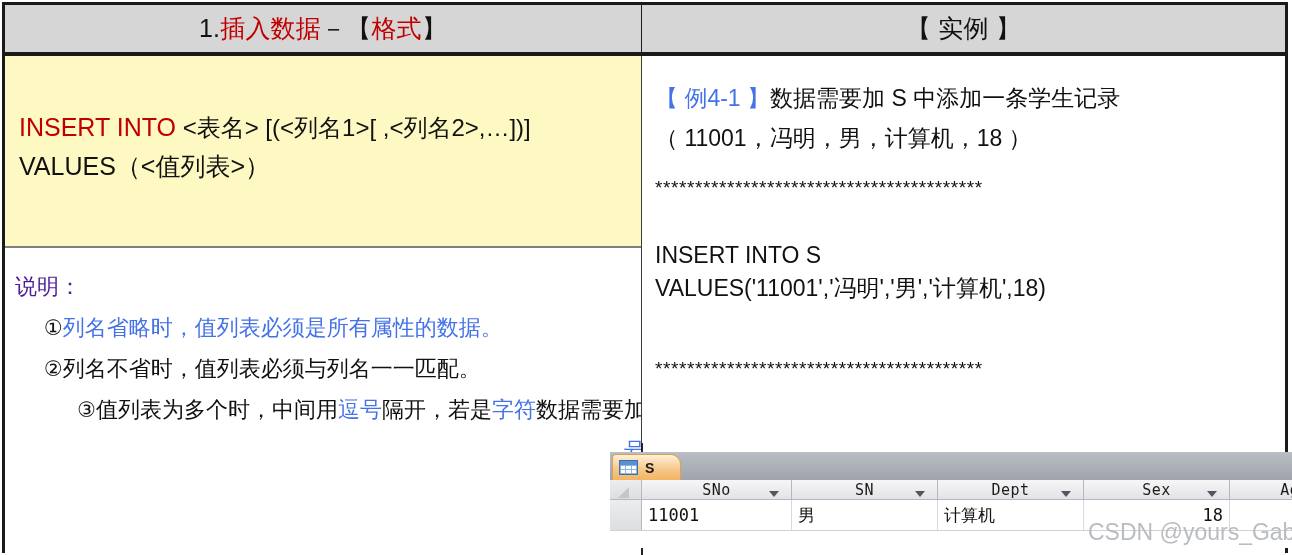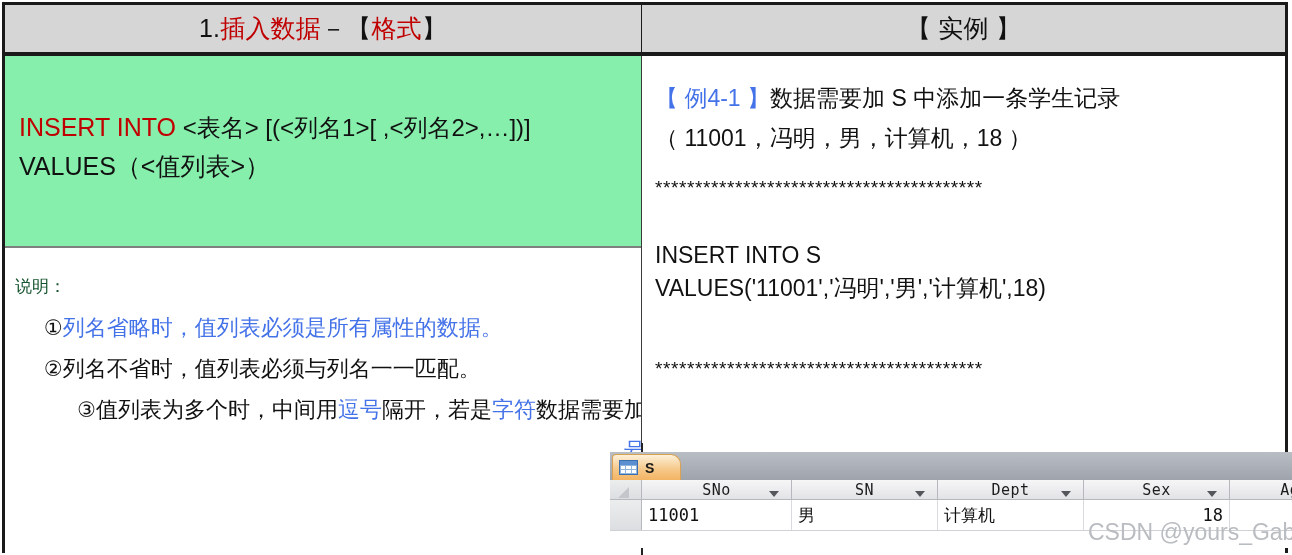--- a/index.html
+++ b/index.html
@@ -49,40 +49,40 @@
 
   
   .left-col {
     border-left: 3px solid #1a1a1a;
     display: flex;
     flex-direction: column;
     background: #ffffff;
     overflow: hidden;
   }
   .syntax-box {
-    background: #86efac;
+    background: #fef9c3;
     height: 192px;
     border-bottom: 2px solid #7f7f7f;
     padding: 52px 0 0 14px;
     font-size: 25px;
     line-height: 38px;
     color: #111;
     white-space: nowrap;
     overflow: hidden;
   }
   .syntax-box .sm { font-size: 24px; }
 
   .notes {
     padding: 18px 0 0 10px;
     font-size: 22px;
     line-height: 41px;
     color: #111;
     overflow: hidden;
   }
-  .notes .note-title { color: #14532d; font-size: 17px; }
+  .notes .note-title { color: #4c1d95; font-size: 22px; }
   .notes .note { white-space: nowrap; margin-left: 29px; }
   .notes .note.wrap { white-space: normal; width: 624px; text-align: right; }
   .circnum { font-size: 21px; }
 
   
   .right-col {
     border-right: 3px solid #1a1a1a;
     background: #ffffff;
     position: relative;
     overflow: hidden;

